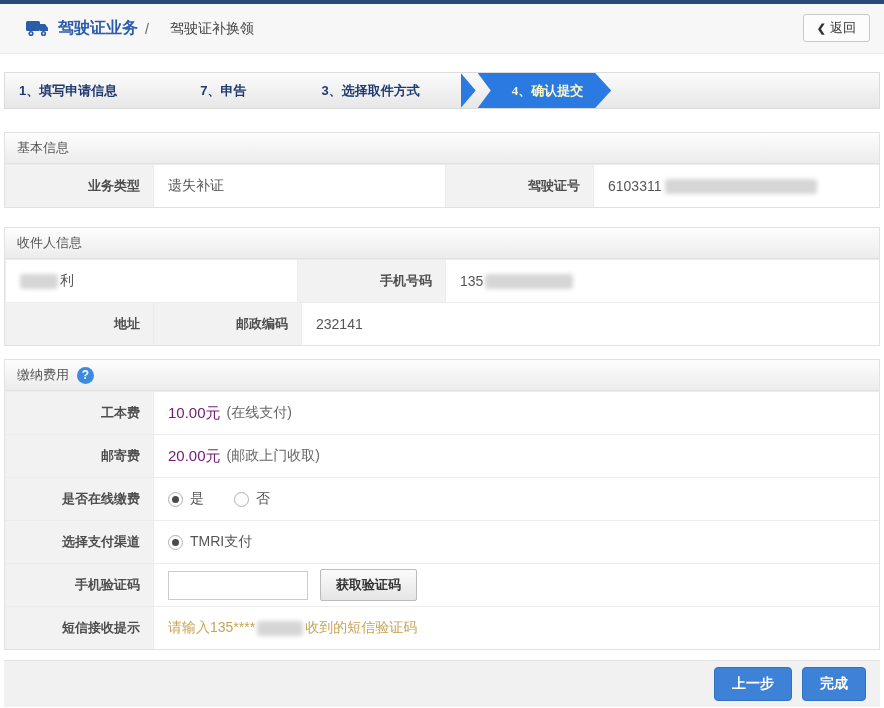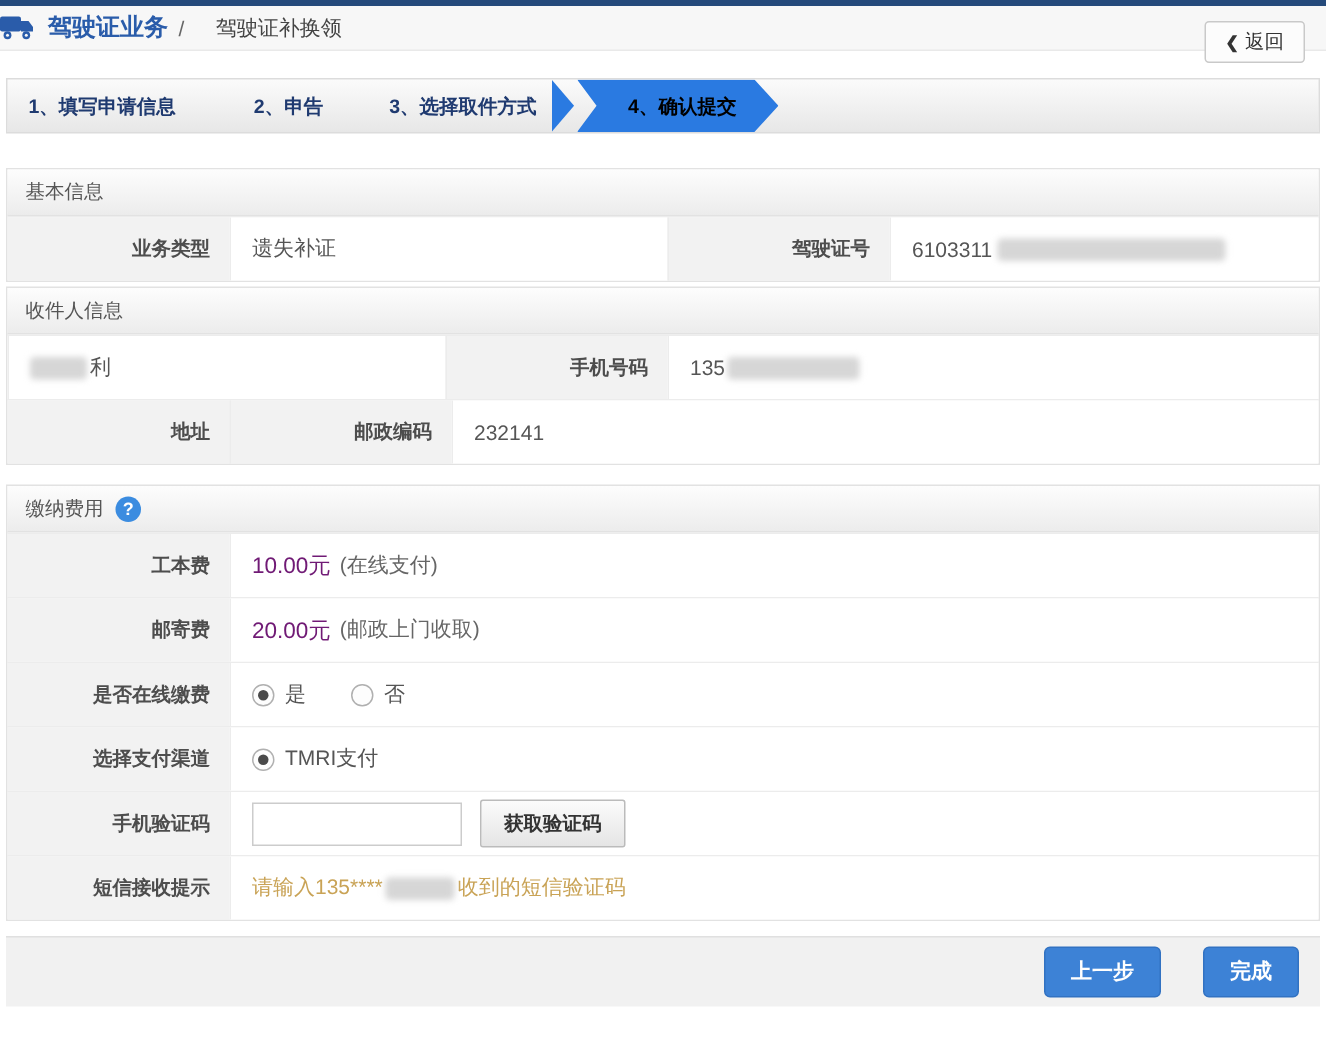--- a/index.html
+++ b/index.html
@@ -1,47 +1,47 @@
 <!DOCTYPE html>
 <html><head>
 <meta charset="utf-8">
 <style>
   * { margin:0; padding:0; box-sizing:border-box; }
   html,body { width:884px; height:708px; background:#ffffff; overflow:hidden;
     font-family:"Liberation Sans","DejaVu Sans",sans-serif; }
   .topbar { height:4px; background:#254a7b; }
   
-  .header { height:30px; background:#f7f7f7; border-bottom:1px solid #e9e9e9;
-    display:flex; align-items:center; padding:0 0; position:relative; }
+  .header { height:50px; background:#f7f7f7; border-bottom:1px solid #e9e9e9;
+    display:flex; align-items:center; padding:0 26px; position:relative; }
   .truck { margin-right:8px; display:inline-flex; }
   .htitle { color:#2a5caa; font-size:16px; font-weight:bold; }
   .hsep { color:#666; font-size:14px; margin:0 7px; }
   .hsub { color:#444; font-size:14px;margin-left:14px; }
   .back-btn { position:absolute; right:14px; top:10px; background:#fcfcfc;
     border:1px solid #c9c9c9; border-radius:3px; padding:4px 13px; font-size:13px;
     color:#333; cursor:pointer; display:flex; align-items:center; gap:4px; }
   .back-btn .chev { font-size:11px; font-weight:bold; }
   
   .stepbar { margin:18px 4px 0 4px; height:37px; border:1px solid #dcdcdc;
-    background:linear-gradient(#fbfbfb,#e7e7e7); display:flex; align-items:stretch; }
+    background:linear-gradient(#fbfbfb,#e7e7e7); display:flex; align-items:stretch;gap:31px; }
   .step { display:flex; align-items:center; font-size:13px; font-weight:bold;
     color:#1f3a70; }
   .step.s1 { margin-left:14px; }
   .step.s2 { margin-left:52px; }
   .step.s3 { margin-left:44px; }
   .arrow-wrap { display:flex; align-items:stretch; margin-left:10px; }
   .arrow-head { width:15px; background:#2a7ae1;
     clip-path:polygon(0 0,100% 50%,0 100%); }
-  .arrow-body { margin-left:2px; background:#2a7ae1; color:#000000; font-size:13px;
+  .arrow-body { margin-left:2px; background:#2a7ae1; color:#fef9c3; font-size:13px;
     font-weight:bold; display:flex; align-items:center; padding:0 28px 0 34px;
-    clip-path:polygon(0 0,calc(100% - 16px) 0,100% 50%,calc(100% - 16px) 100%,0 100%,13px 50%); }
+    clip-path:polygon(0 0,calc(100% - 16px) 0,100% 50%,calc(100% - 16px) 100%,0 100%,13px 50%);font-family:Liberation Serif, serif; }
   
   .section { margin:0 4px; border:1px solid #e2e2e2; background:#fff; }
   .sec-basic { margin-top:23px; }
-  .sec-recipient { margin-top:3px;text-align:center; }
+  .sec-recipient { margin-top:19px;text-align:center; }
   .sec-payment { margin-top:13px; }
   .sec-head { height:31px; display:flex; align-items:center; padding-left:12px;
     background:linear-gradient(#fdfdfd,#ececec); border-bottom:1px solid #e2e2e2;
     color:#555; font-size:13px; }
   .help-icon { width:17px; height:17px; border-radius:50%; background:#3b8ce0;
     color:#fff; font-size:12px; font-weight:bold; display:inline-flex;
     align-items:center; justify-content:center; margin-left:8px; cursor:pointer; }
   .row { display:flex; min-height:43px; border-top:1px solid #ececec; }
   .row:first-of-type { border-top:none; }
   .cell-label { width:148px; background:#f2f2f2; color:#4d4d4d; font-size:13px;
@@ -65,21 +65,21 @@
   
   .sms-input { width:140px; height:29px; border:1px solid #cccccc; background:#fff;
     font-size:14px; padding:0 6px; color:#333; }
   .code-btn { margin-left:12px; padding:6px 15px; font-size:13px; font-weight:bold;
     color:#333; background:linear-gradient(#fbfbfb,#e5e5e5); border:1px solid #bbbbbb;
     border-radius:2px; cursor:pointer; }
   .hint { color:#c9a356; font-size:14px; }
   
   .footer { margin:10px 4px 0 4px; height:47px; background:#f1f1f1;
     border-top:1px solid #e0e0e0; display:flex; align-items:center;
-    justify-content:flex-end; padding-right:14px; gap:28px; }
+    justify-content:flex-end; padding-right:14px; gap:10px; }
   .btn-blue { background:#3d82d6; border:1px solid #3272c2; color:#fff;
     font-size:14px; font-weight:bold; border-radius:4px; padding:7px 17px;
     cursor:pointer; }
 </style>
 </head>
 <body>
 
 <div class="topbar"></div>
 
 <div class="header">
@@ -97,21 +97,21 @@
   <span class="hsep">/</span>
   <span class="hsub">驾驶证补换领</span>
   <button class="back-btn">
     <span class="chev">❮</span>
     <span>返回</span>
   </button>
 </div>
 
 <div class="stepbar">
   <span class="step s1">1、填写申请信息</span>
-  <span class="step s2">2、申告</span>
+  <span class="step s2">7、申告</span>
   <span class="step s3">3、选择取件方式</span>
   <span class="arrow-wrap">
     <span class="arrow-head"></span>
     <span class="arrow-body">4、确认提交</span>
   </span>
 </div>
 
 <div class="section sec-basic">
   <div class="sec-head">
     <span>基本信息</span>

